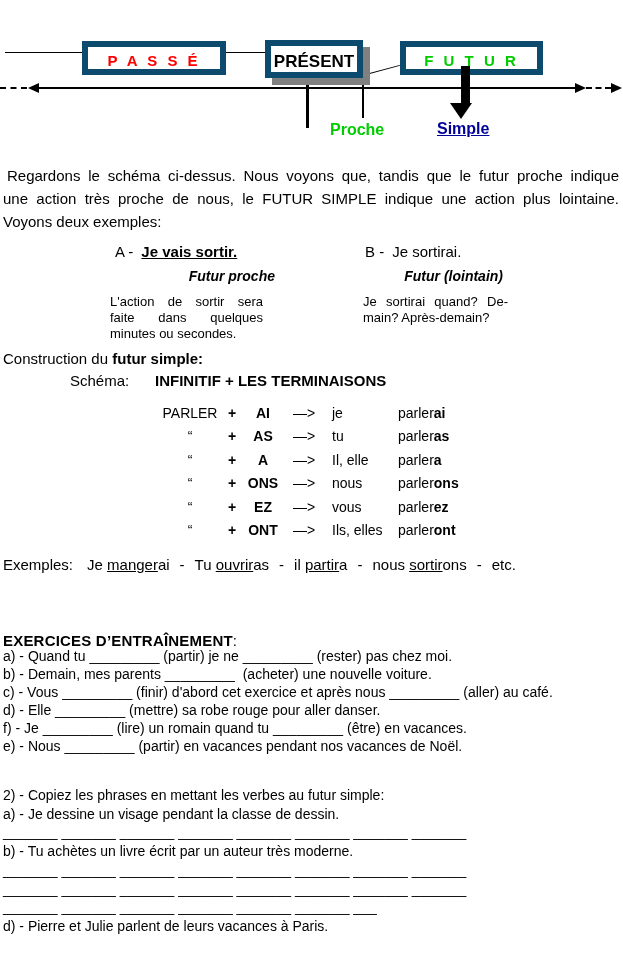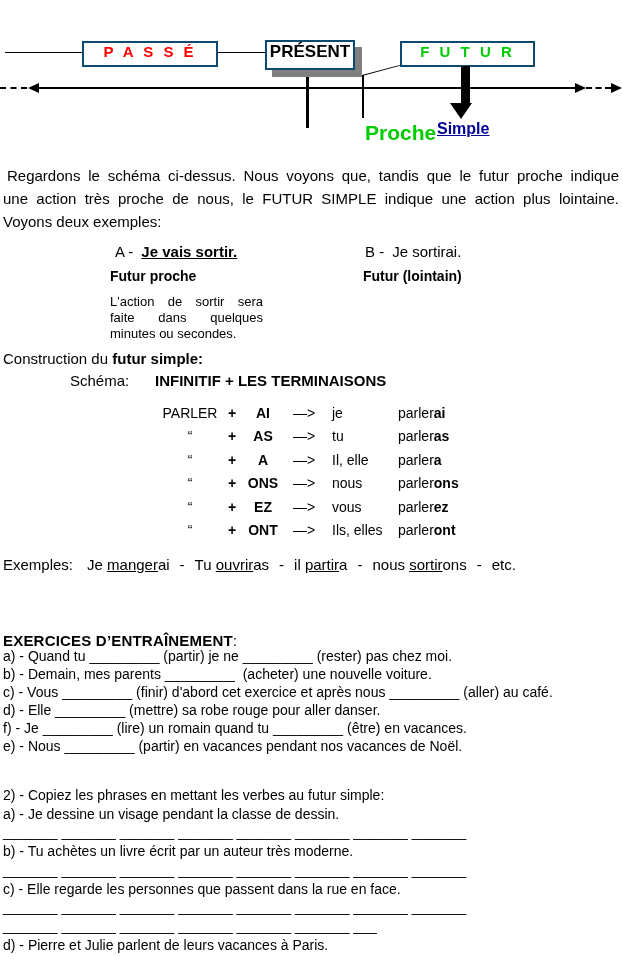--- a/index.html
+++ b/index.html
@@ -12,45 +12,45 @@
 
   
   .hline{position:absolute;border-top:1px solid #000;height:0;}
   .timeline-solid{position:absolute;border-top:2px solid #000;height:0;}
   .timeline-dash{position:absolute;border-top:2px dashed #000;height:0;}
   .vtick{position:absolute;background:#000;}
   .arrhead{position:absolute;width:0;height:0;}
   .arr-left{border-top:5px solid transparent;border-bottom:5px solid transparent;border-right:11px solid #000;}
   .arr-right{border-top:5px solid transparent;border-bottom:5px solid transparent;border-left:11px solid #000;}
   .tl-box{
-    position:absolute;border:2px solid #0c4a6e;background:#fff;
-    display:flex;align-items:flex-start;justify-content:center;
+    position:absolute;border:6px solid #0c4a6e;background:#fff;
+    display:flex;align-items:flex-end;justify-content:center;
     font-weight:bold;
   }
   #passe-box{left:82px;top:41px;width:132px;height:22px;font-size:15px;letter-spacing:3px;color:var(--passe-red,#FF0000);}
   #present-box{left:265px;top:40px;width:86px;height:26px;font-size:17px;color:#000;box-shadow:7px 7px 0 var(--shadow-gray,#808080);}
   #futur-box{left:400px;top:41px;width:131px;height:22px;font-size:15px;letter-spacing:3px;color:var(--futur-green,#00CC00);}
   #slant{position:absolute;left:362px;top:75px;width:39px;border-top:1px solid #000;height:0;transform:rotate(-15deg);transform-origin:0 0;}
   #arrow-shaft{left:461px;top:66px;width:9px;height:38px;}
   #arrow-head{position:absolute;left:450px;top:103px;width:0;height:0;border-left:11px solid transparent;border-right:11px solid transparent;border-top:16px solid #000;}
-  #proche-label{left:330px;top:121px;font-size:21px;font-weight:bold;color:var(--futur-green,#00CC00);margin-left:35px;}
+  #proche-label{left:330px;top:121px;font-size:16px;font-weight:bold;color:var(--futur-green,#00CC00);}
   #simple-label{left:437px;top:120px;font-size:16px;font-weight:bold;color:var(--simple-blue,#000099);text-decoration:underline;}
 
   
   #intro{left:3px;top:164px;width:616px;font-size:15px;line-height:23px;}
   .jline{text-align:justify;text-align-last:justify;}
   .ind{padding-left:4px;}
 
   
   .ex-sentence{position:absolute;top:243px;font-size:15px;white-space:pre;}
   #exa-sentence{left:115px;}
   #exb-sentence{left:365px;}
   .ex-sentence .lbl{margin-right:8px;}
   #exa-sentence .u{text-decoration:underline;font-weight:bold;}
-  .ex-title{position:absolute;top:268px;font-size:14px;font-weight:bold;text-align:left;}
+  .ex-title{position:absolute;top:268px;font-size:14px;font-weight:bold;text-align:right;font-style:italic;}
   #exa-title{left:110px;width:165px;}
   #exb-title{left:363px;width:140px;}
   .ex-note{position:absolute;top:294px;font-size:13px;line-height:16px;}
   #exa-note{left:110px;width:153px;}
   #exb-note{left:363px;width:145px;}
   .njust{text-align:justify;text-align-last:justify;}
 
   
   #construction{left:3px;top:350px;font-size:15px;}
   #schema-row{left:0;top:372px;width:623px;height:20px;font-size:15px;}
@@ -127,20 +127,24 @@
   <div class="ex-sentence" id="exb-sentence"><span class="lbl">B -</span><span>Je sortirai.</span></div>
 
   <div class="ex-title" id="exa-title">Futur proche</div>
   <div class="ex-title" id="exb-title">Futur (lointain)</div>
 
   <div class="ex-note" id="exa-note">
     <div class="njust">L'action de sortir sera</div>
     <div class="njust">faite dans quelques</div>
     <div>minutes ou secondes.</div>
   </div>
+  <div class="ex-note" id="exb-note">
+    <div class="njust">Je sortirai quand? De-</div>
+    <div>main? Après-demain?</div>
+  </div>
 
   <div class="abs" id="construction"><span>Construction du </span><b>futur simple:</b></div>
   <div class="abs" id="schema-row">
     <span id="schema-label">Schéma:</span>
     <span id="schema-formula">INFINITIF + LES TERMINAISONS</span>
   </div>
 
   <div class="abs" id="conj-table">
     <div class="trow"><span class="t-verb">PARLER</span><span class="t-plus">+</span><span class="t-end">AI</span><span class="t-arrow">—&gt;</span><span class="t-pro">je</span><span class="t-conj"><span>parler</span><b>ai</b></span></div>
     <div class="trow"><span class="t-verb">“</span><span class="t-plus">+</span><span class="t-end">AS</span><span class="t-arrow">—&gt;</span><span class="t-pro">tu</span><span class="t-conj"><span>parler</span><b>as</b></span></div>
@@ -162,19 +166,18 @@
     <div class="pline">f) - Je _________ (lire) un romain quand tu _________ (être) en vacances.</div>
     <div class="pline">e) - Nous _________ (partir) en vacances pendant nos vacances de Noël.</div>
   </div>
 
   <div class="abs" id="part2">
     <div class="pline">2) - Copiez les phrases en mettant les verbes au futur simple:</div>
     <div class="pline">a) - Je dessine un visage pendant la classe de dessin.</div>
     <div class="pline">_______ _______ _______ _______ _______ _______ _______ _______</div>
     <div class="pline">b) - Tu achètes un livre écrit par un auteur très moderne.</div>
     <div class="pline">_______ _______ _______ _______ _______ _______ _______ _______</div>
-    <div class="pline">c) - Elle regarde les personnes que passent dans la rue en face.</div>
     <div class="pline">_______ _______ _______ _______ _______ _______ _______ _______</div>
     <div class="pline">_______ _______ _______ _______ _______ _______ ___</div>
     <div class="pline">d) - Pierre et Julie parlent de leurs vacances à Paris.</div>
   </div>
 
 </div>
 
 </body></html>

